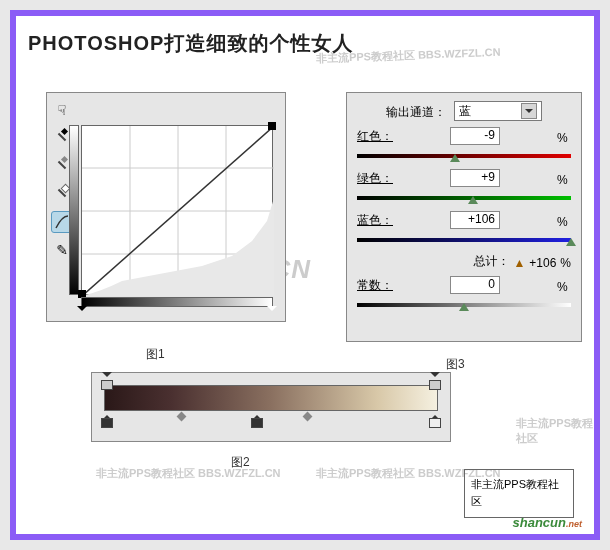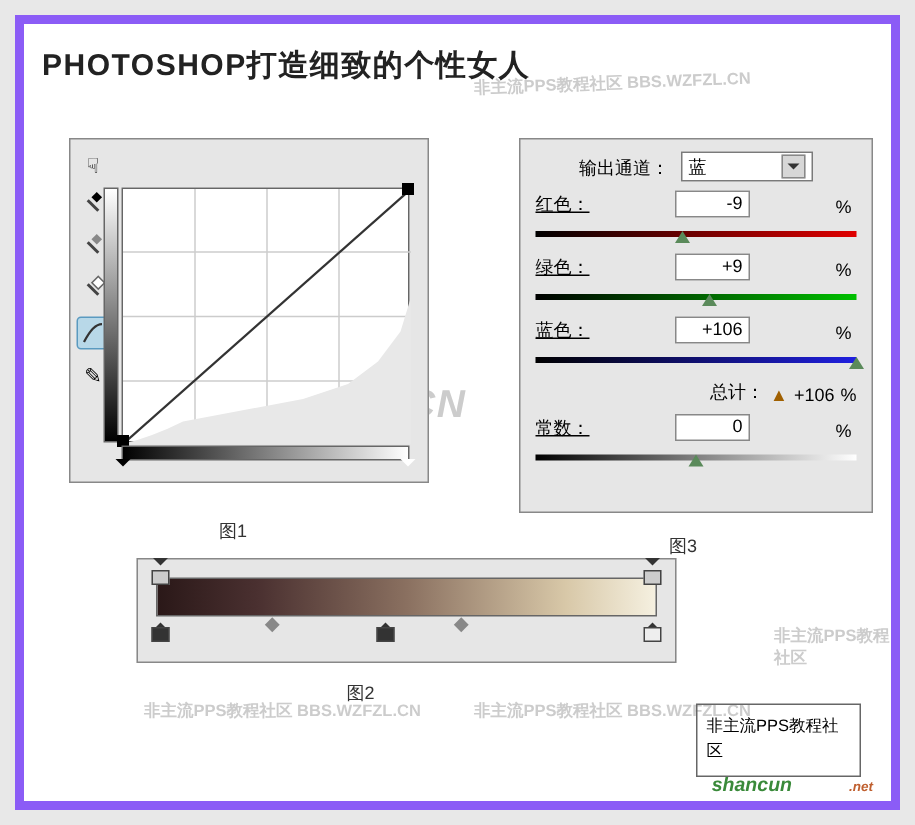--- a/index.html
+++ b/index.html
@@ -83,21 +83,21 @@
 .stop-bot::before { border-bottom-color: #333; }
 .stop::after { content: ""; display: block; width: 10px; height: 8px; border: 1px solid #444; margin: -2px auto 0; }
 .stop-top::after { background: #ccc; }
 .stop-bot.dark::after { background: #333; }
 .stop-bot.light::after { background: #eee; }
 .diamond { position: absolute; width: 7px; height: 7px; background: #888; transform: rotate(45deg); bottom: -10px; }
 
 .footer-text { position: absolute; left: 120px; bottom: 20px; font-size: 12px; }
 .credit-box { position: absolute; right: 20px; bottom: 16px; width: 110px; border: 1px solid #666; padding: 6px; font-size: 11px; line-height: 1.6; }
 .shancun { position: absolute; right: 12px; bottom: 4px; font-size: 13px; font-style: italic; color: #3a8a3a; font-weight: bold; }
-.shancun small { color: #c06030; font-size: 9px; margin-left: 38px; }
+.shancun small { color: #c06030; font-size: 9px; }
 </style>
 </head>
 <body>
 
 <div class="canvas">
   <div class="title">PHOTOSHOP打造细致的个性女人</div>
 
   <div class="watermark wm1">非主流PPS教程社区 BBS.WZFZL.CN</div>
   <div class="watermark wm2">制作:ENDLER</div>
   <div class="watermark wm3">BBS.WZFZL.CN</div>

